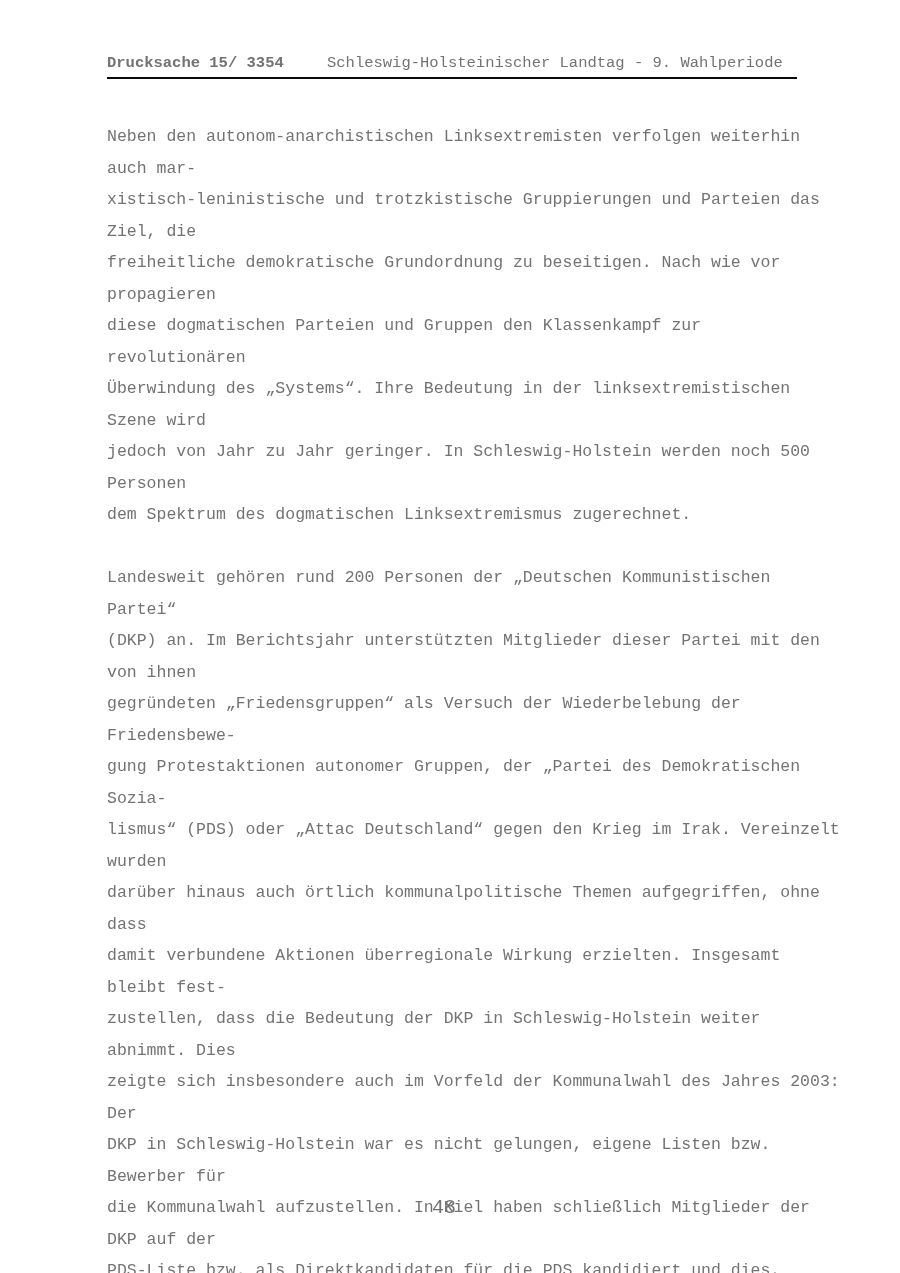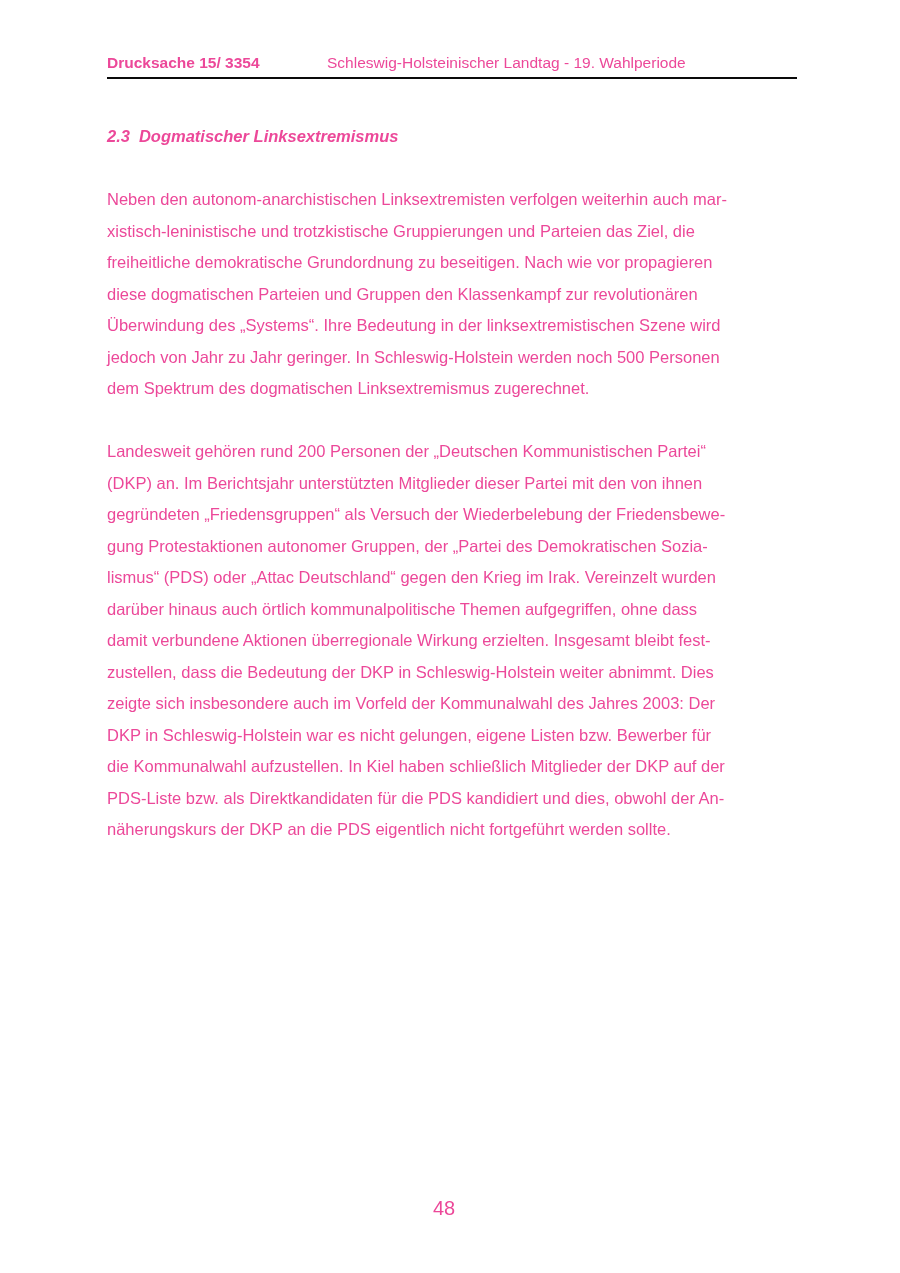--- a/index.html
+++ b/index.html
@@ -5,22 +5,22 @@
   html, body {
     margin: 0;
     padding: 0;
     background: #ffffff;
   }
   .page {
     position: relative;
     width: 900px;
     height: 1273px;
     background: #ffffff;
-    font-family: Liberation Sans, sans-serif;
-    color: #ec4899;
+    font-family: Liberation Mono, monospace;
+    color: #737373;
     overflow: hidden;
   }
   .doc-header {
     position: absolute;
     left: 107px;
     top: 52px;
     width: 690px;
     height: 24px;
     font-size: 15.5px;
     line-height: 22px;
@@ -80,31 +80,28 @@
     line-height: 24px;
   }
 </style>
 </head>
 <body>
 
 <div class="page">
 
   <div class="doc-header">
     <span class="doc-number">Drucksache 15/ 3354</span>
-    <span class="doc-title">Schleswig-Holsteinischer Landtag - 19. Wahlperiode</span>
+    <span class="doc-title">Schleswig-Holsteinischer Landtag - 9. Wahlperiode</span>
   </div>
 
   <hr class="header-rule">
 
   <div class="doc-body">
 
 
-    <div class="section-heading">
-      <span class="heading-number">2.3</span><span class="heading-title">Dogmatischer Linksextremismus</span>
-    </div>
 
     <p>Neben den autonom-anarchistischen Linksextremisten verfolgen weiterhin auch mar-
 xistisch-leninistische und trotzkistische Gruppierungen und Parteien das Ziel, die
 freiheitliche demokratische Grundordnung zu beseitigen. Nach wie vor propagieren
 diese dogmatischen Parteien und Gruppen den Klassenkampf zur revolutionären
 Überwindung des „Systems“. Ihre Bedeutung in der linksextremistischen Szene wird
 jedoch von Jahr zu Jahr geringer. In Schleswig-Holstein werden noch 500 Personen
 dem Spektrum des dogmatischen Linksextremismus zugerechnet.</p>
 
     <p>Landesweit gehören rund 200 Personen der „Deutschen Kommunistischen Partei“

